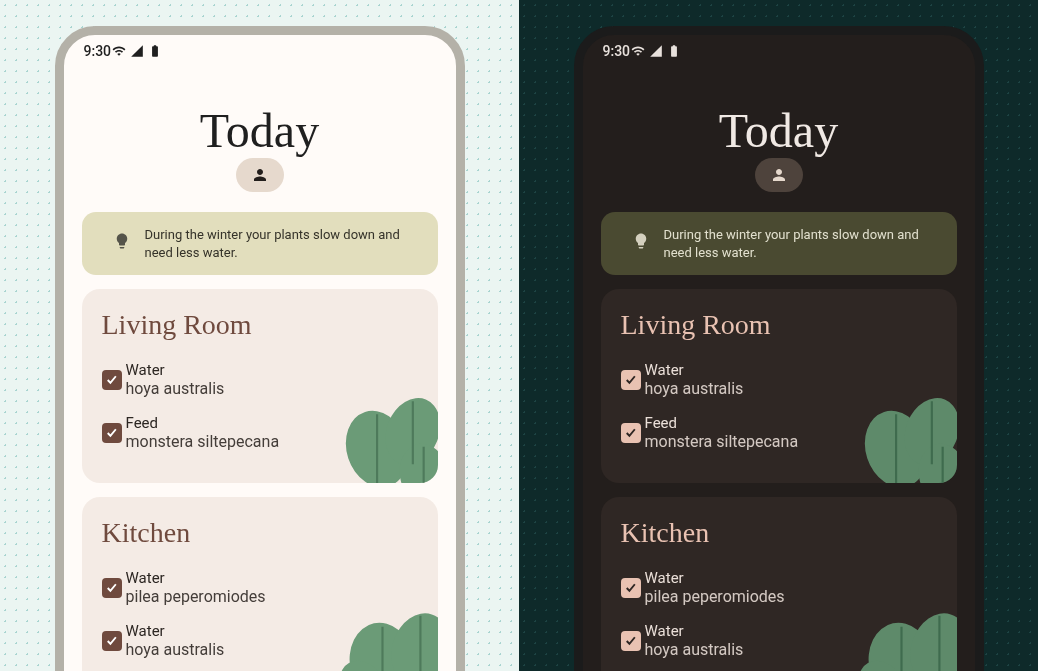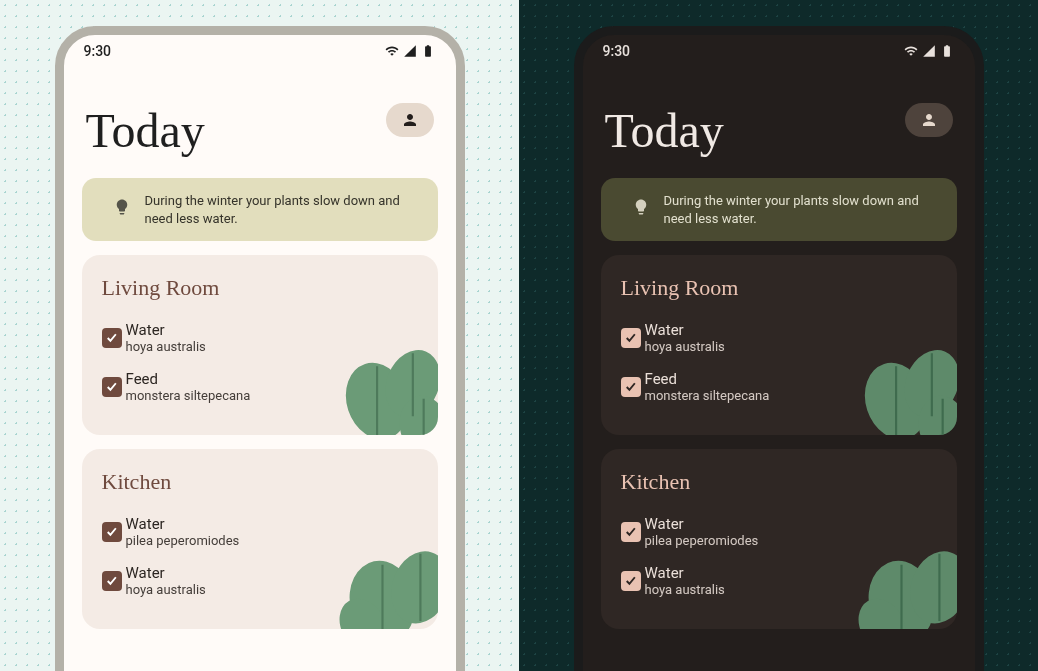--- a/index.html
+++ b/index.html
@@ -36,34 +36,35 @@
     position: relative;
     overflow: hidden;
   }
   .panel-light .phone { border-color: #B4B1A8; background: #FFFBF8; }
   .panel-dark  .phone { border-color: #1b1b1b; background: #231E1C; }
 
   .statusbar {
     height: 32px;
     display: flex;
     align-items: center;
-    justify-content: space-between;
     padding: 12px 20px;
     font-size: 14px;
     font-weight: 500;
   }
   .panel-light .statusbar { color: #1f1f1f; }
   .panel-dark  .statusbar { color: #e8e1dc; }
   .status-icons { display:flex; gap:2px; align-items:center; }
   .status-icons svg { width:16px; height:14px; }
 
   .header {
     display:flex;
+    align-items:center;
     justify-content:space-between;
     padding: 36px 22px 14px 22px;
+    flex-direction: column;
   }
   .title {
     font-family: Georgia, "Times New Roman", serif;
     font-size: 48px;
     font-weight: 400;
   }
   .panel-light .title { color: #1f1f1f; }
   .panel-dark  .title { color: #F0E9E4; }
 
   .avatar-btn {
@@ -97,21 +98,21 @@
     border-radius: 18px;
     padding: 20px 20px 22px 20px;
     position:relative;
     overflow:hidden;
   }
   .panel-light .card { background:#F4EBE5; }
   .panel-dark  .card { background:#2F2724; }
 
   .card-title {
     font-family: Georgia, "Times New Roman", serif;
-    font-size: 22px;
+    font-size: 28px;
     margin-bottom: 14px;
   }
   .panel-light .card-title{color:#6F4A3E;}
   .panel-dark  .card-title{color:#E9C2B2;}
 
   .task {
     display:flex;
     align-items:center;
     gap:4px;
     padding: 6px 0 10px 0;
@@ -120,21 +121,21 @@
     width:20px;height:20px;border-radius:4px;
     display:flex;align-items:center;justify-content:center;
     flex-shrink:0;
     cursor:pointer;
   }
   .panel-light .checkbox{background:#6F4A3E;color:#fff;}
   .panel-dark  .checkbox{background:#E9C2B2;color:#2F2724;}
   .checkbox svg{width:13px;height:13px;}
 
   .task-action{font-size:15px;font-weight:400;}
-  .task-plant{font-size:13px;opacity:.88;}
+  .task-plant{font-size:16px;opacity:.88;}
   .panel-light .task-text{color:#2c2622;}
   .panel-dark  .task-text{color:#EADFD8;}
 
   .plant-illus {
     position:absolute;
     right:-12px; bottom:-18px;
     width:135px;height:130px;
     pointer-events:none;
   }
 </style>

